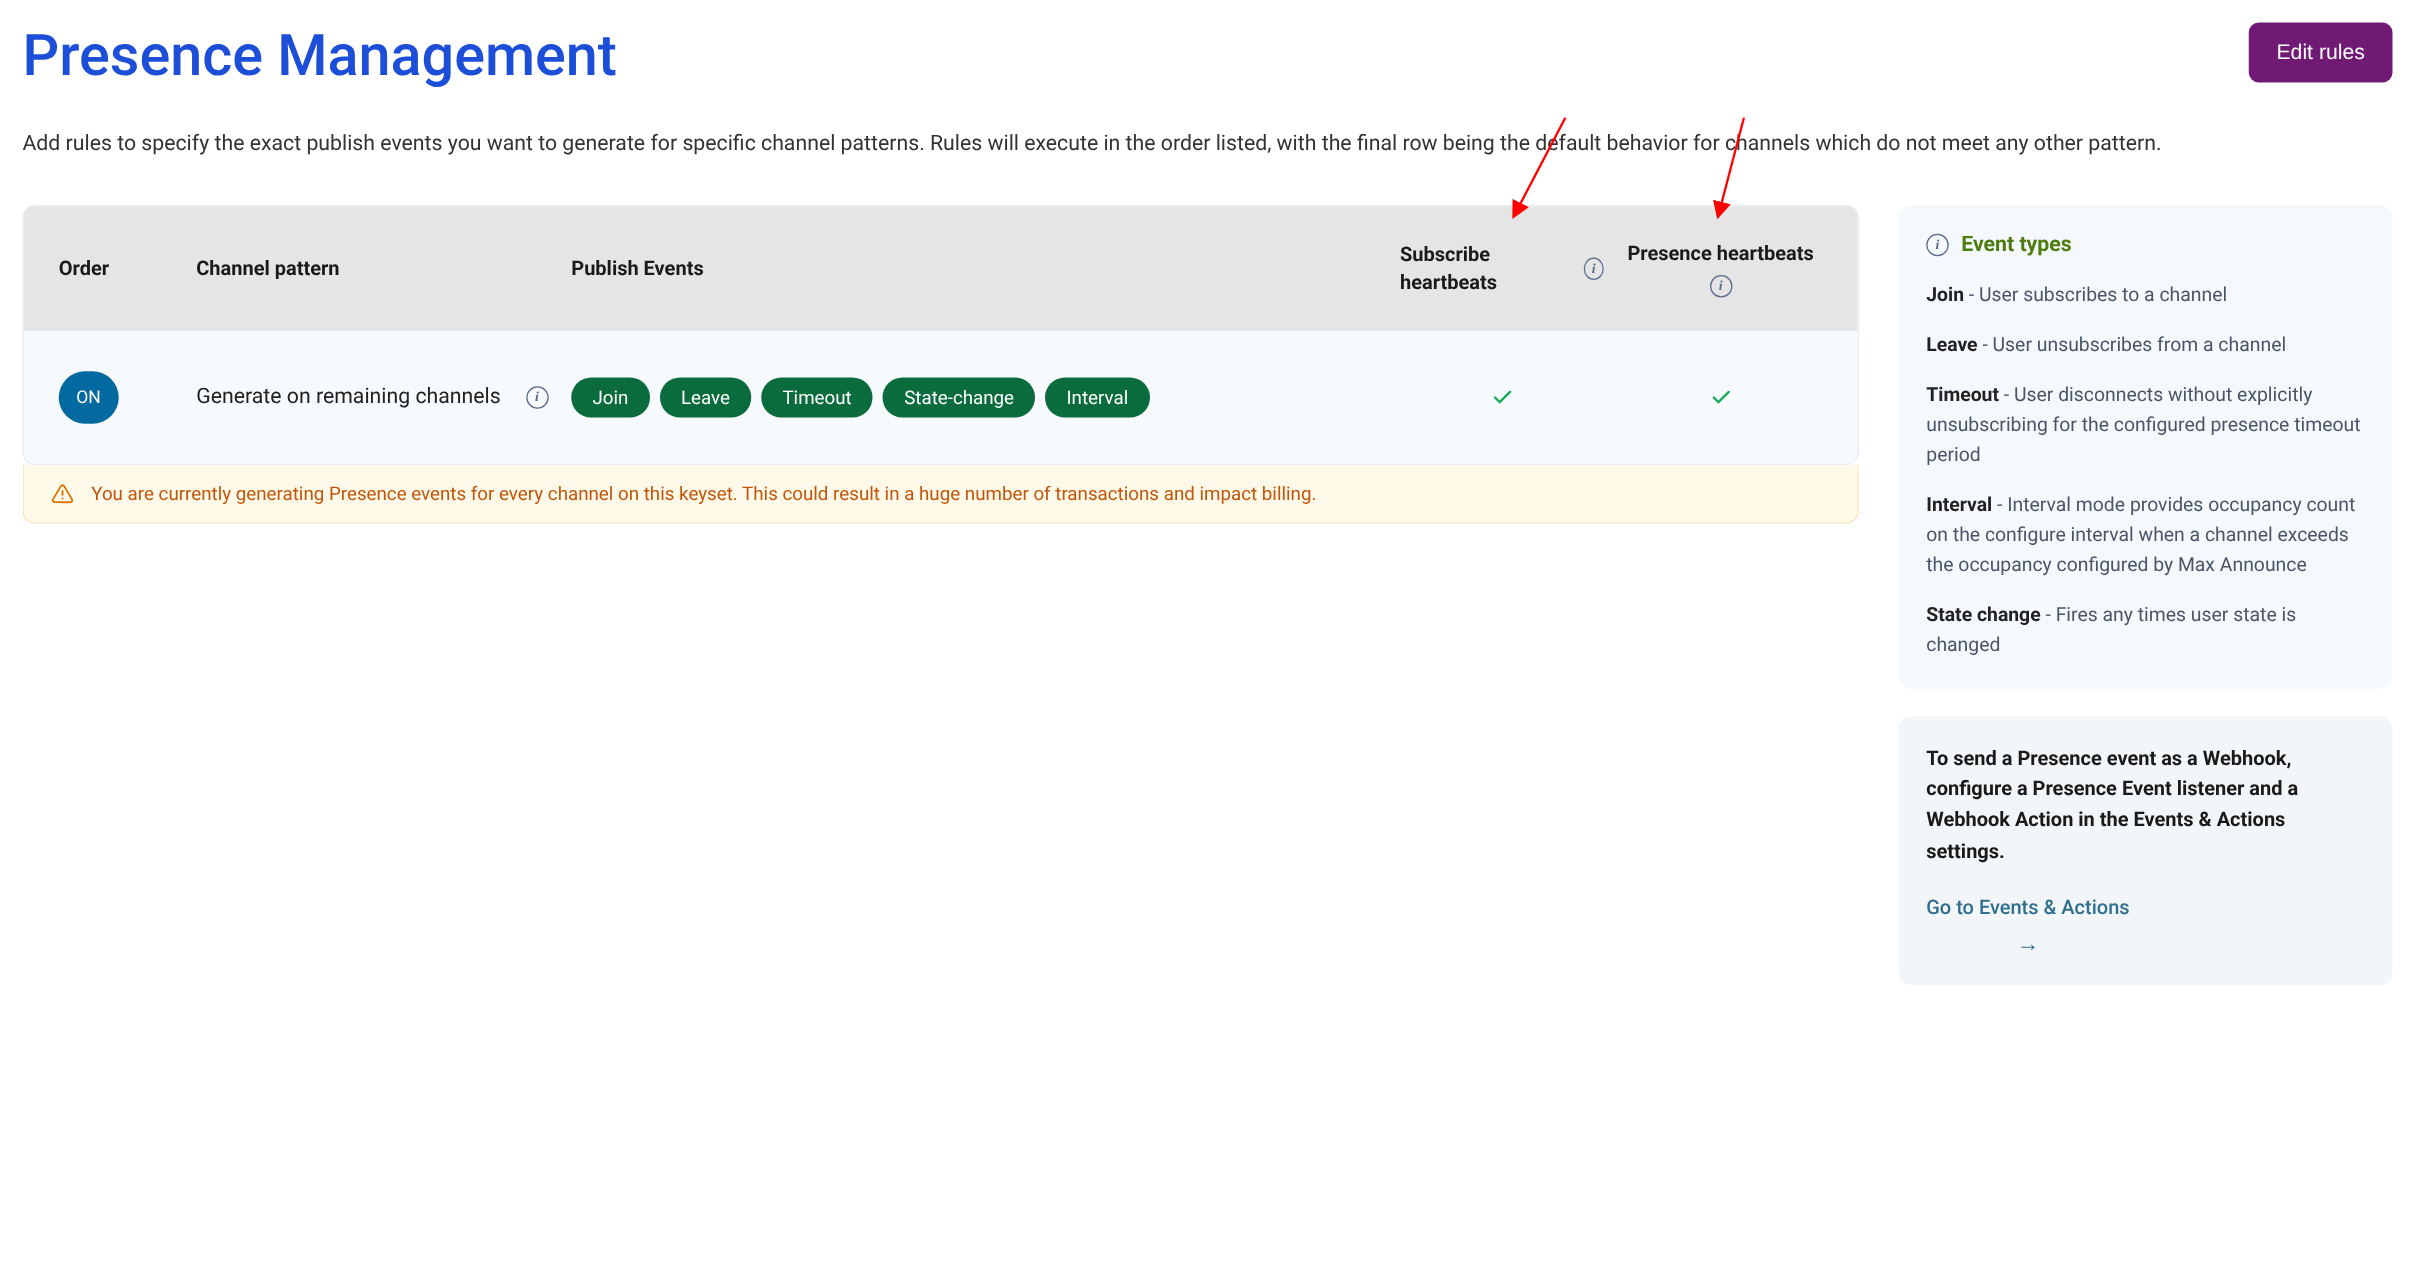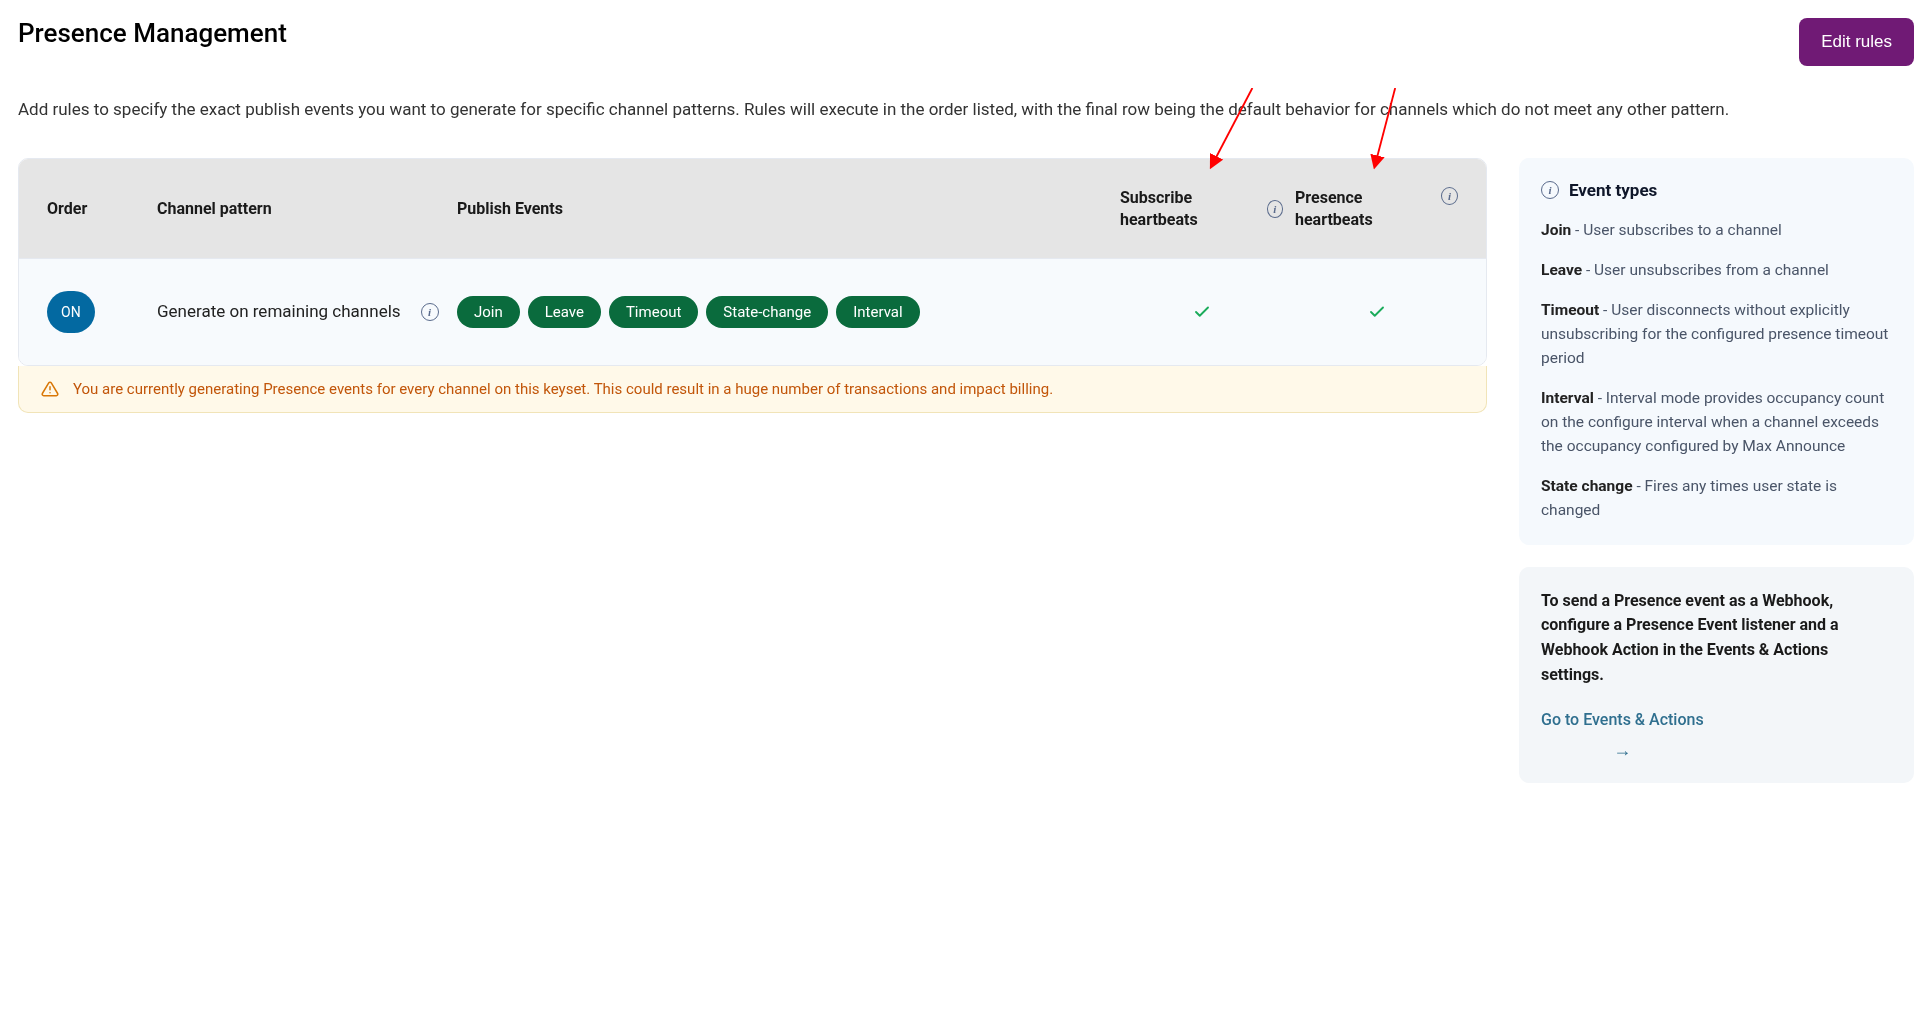--- a/index.html
+++ b/index.html
@@ -9,23 +9,23 @@
       color: #1a1a1a;
       padding: 18px;
     }
     .header-row {
       display: flex;
       justify-content: space-between;
       align-items: flex-start;
       margin-bottom: 30px;
     }
     .page-title {
-      font-size: 26px;
+      font-size: 46px;
       font-weight: 500;
-      color: #000000;
+      color: #1d4ed8;
     }
     .edit-rules-btn {
       background: #701a75;
       color: #fff;
       border: none;
       border-radius: 8px;
       padding: 14px 22px;
       font-size: 17px;
       font-weight: 500;
       cursor: pointer;
@@ -73,21 +73,21 @@
       background: #e5e5e5;
       border-bottom: 1px solid #e5e9f0;
       padding: 0 22px;
       min-height: 100px;
     }
     .th, .td { padding: 10px 6px; }
     .col-order { width: 110px; }
     .col-pattern { width: 300px; }
     .col-events { flex: 1; }
     .col-sub { width: 175px; display:flex; align-items:center; gap:10px; }
-    .col-pres { width: 175px; display:flex; gap:6px; }
+    .col-pres { width: 175px; display:flex; align-items:center; gap:6px;flex-direction:column; }
     .th { font-weight: 700; font-size: 16px; color: #1a1a1a; }
     .th.col-sub, .th.col-pres { font-weight:700; }
     .th .two-line { line-height:1.35; }
     .trow {
       display: flex;
       align-items: center;
       padding: 22px;
       background: #f7fafd;
     }
     .on-badge {
@@ -134,21 +134,21 @@
     }
     
     .panel {
       background:#f5f9fd;
       border-radius:10px;
       padding:22px;
       margin-bottom:22px;
     }
     .panel.secondary { background:#f3f6f9; }
     .panel-title-row { display:flex; align-items:center; gap:10px; margin-bottom:18px;}
-    .panel-title { font-size:17px; font-weight:700; color:#0f172a;}
+    .panel-title { font-size:17px; font-weight:700; color:#4d7c0f;}
     .event-def { font-size:15.5px; color:#4a5568; line-height:1.55; margin-bottom:16px;}
     .event-def:last-child{margin-bottom:0;}
     .event-def b { color:#222; font-weight:700;}
     .webhook-text { font-size:16px; font-weight:700; color:#1a1a1a; line-height:1.55; margin-bottom:22px;}
     .goto-link { color:#2f6f8f; font-size:16px; font-weight:500; text-decoration:none; display:inline-flex; align-items:center; gap:10px; cursor:pointer;flex-direction:column;}
     .arrow-right { font-size:18px; }
   </style>
 </head>
 <body>
 

